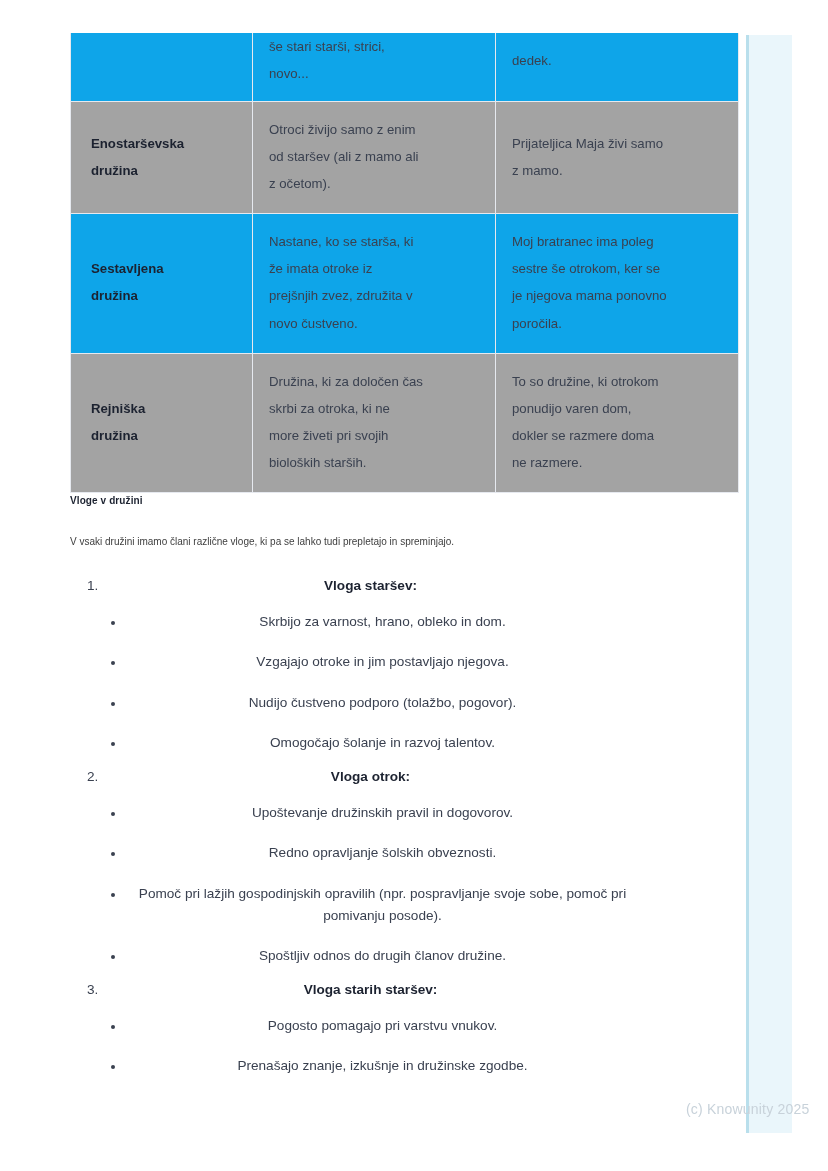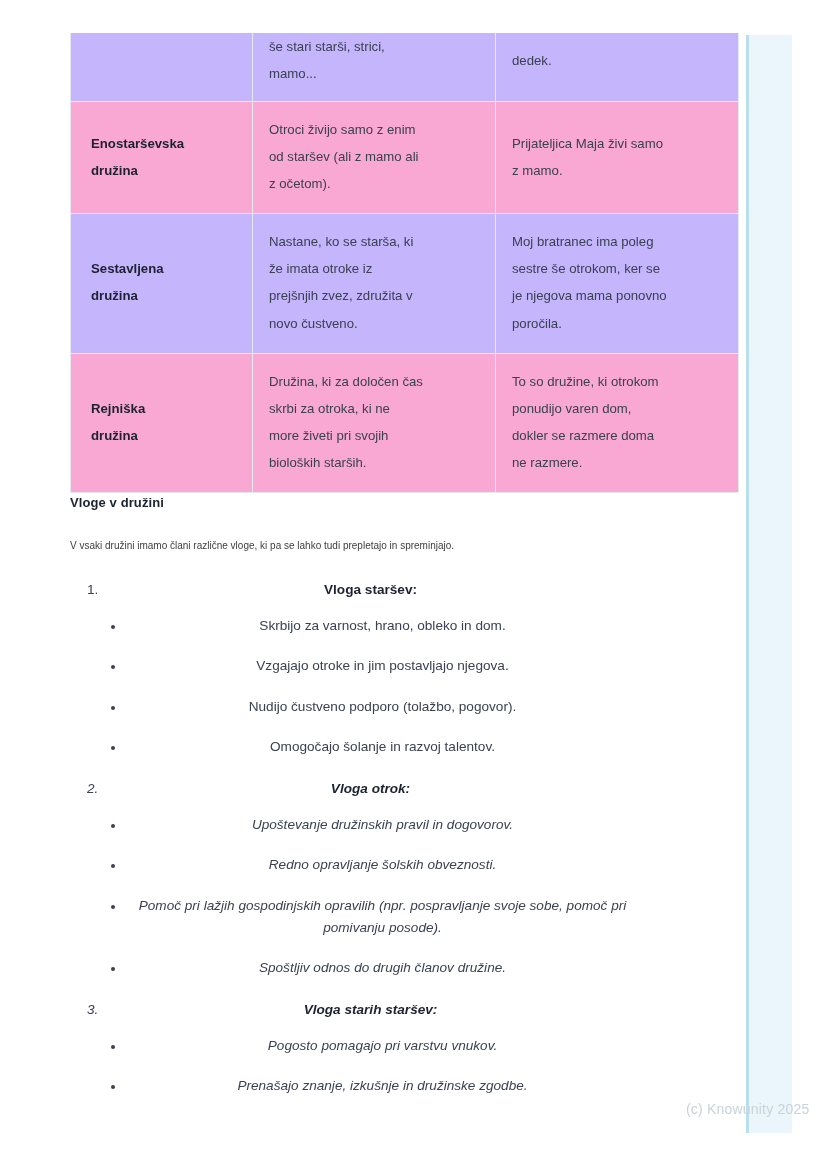--- a/index.html
+++ b/index.html
@@ -47,24 +47,24 @@
     border-collapse: collapse;
     table-layout: fixed;
     font-size: 13.2px;
   }
   #family-table td {
     border: 1px solid #e6e9ef;
     padding: 14px 16px 16px 16px;
     vertical-align: middle;
     line-height: 2.05;
     color: #3a4150;
-    background: #f9a8d4;
+    background: #a3a3a3;
   }
   #family-table tr.striped td {
-    background: #c4b5fd;
+    background: #0ea5e9;
   }
   #family-table td.col-term {
     width: 142px;
     font-weight: bold;
     color: #1c2230;
     padding-left: 20px;
     padding-right: 19px;
   }
   #family-table td.col-desc {
     width: 210px;
@@ -80,21 +80,21 @@
   .cell-line { display: block; white-space: nowrap; }
 
   
   #content {
     position: absolute;
     left: 70px;
     top: 495px;
     width: 564px;
   }
   h2.section-heading {
-    font-size: 13px;
+    font-size: 10px;
     font-weight: bold;
     color: #1c2230;
     margin: 0 0 26px 0;
     letter-spacing: 0.1px;
   }
   p.intro {
     font-size: 10px;
     line-height: 2.0;
     color: #404040;
     margin: 0 0 24px 0;
@@ -106,21 +106,21 @@
     padding: 0 0 0 32px;
     list-style: decimal;
     font-size: 13.6px;
     text-align: center;
   }
   ol.roles > li {
     margin: 0 0 0 0;
     padding-left: 5px;
     color: #3a4150;
   }
-  ol.roles > li + li { margin-top: 20px; font-style: italic; }
+  ol.roles > li + li { margin-top: 12px; }
   .role-title {
     font-weight: bold;
     color: #1c2230;
     font-size: 13.6px;
     display: block;
     line-height: 1.4;
   }
   ul.duties {
     margin: 16px 0 0 0;
     padding: 0 0 0 18px;
@@ -154,21 +154,21 @@
 
   <div id="side-panel"></div>
 
   <table id="family-table">
     <tbody>
 
       <tr class="striped clipped-row">
         <td class="col-term"></td>
         <td class="col-desc">
           <span class="cell-line">še stari starši, strici,</span>
-          <span class="cell-line">mamo...</span>
+          <span class="cell-line">novo...</span>
         </td>
         <td class="col-example">
           <span class="cell-line">dedek.</span>
         </td>
       </tr>
 
       <tr>
         <td class="col-term">
           <span class="cell-line">Enostarševska</span>
           <span class="cell-line">družina</span>

